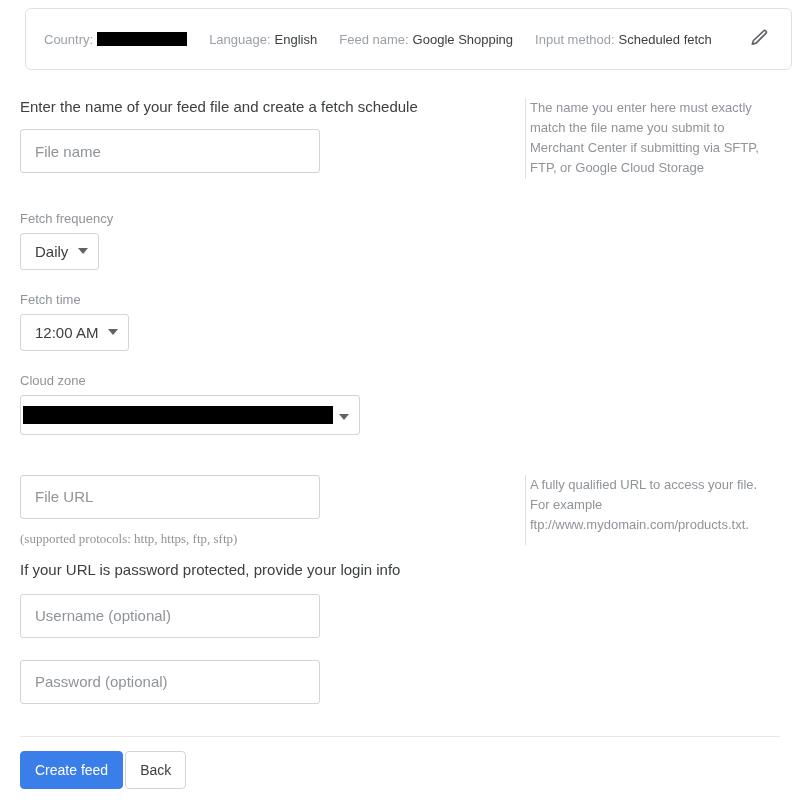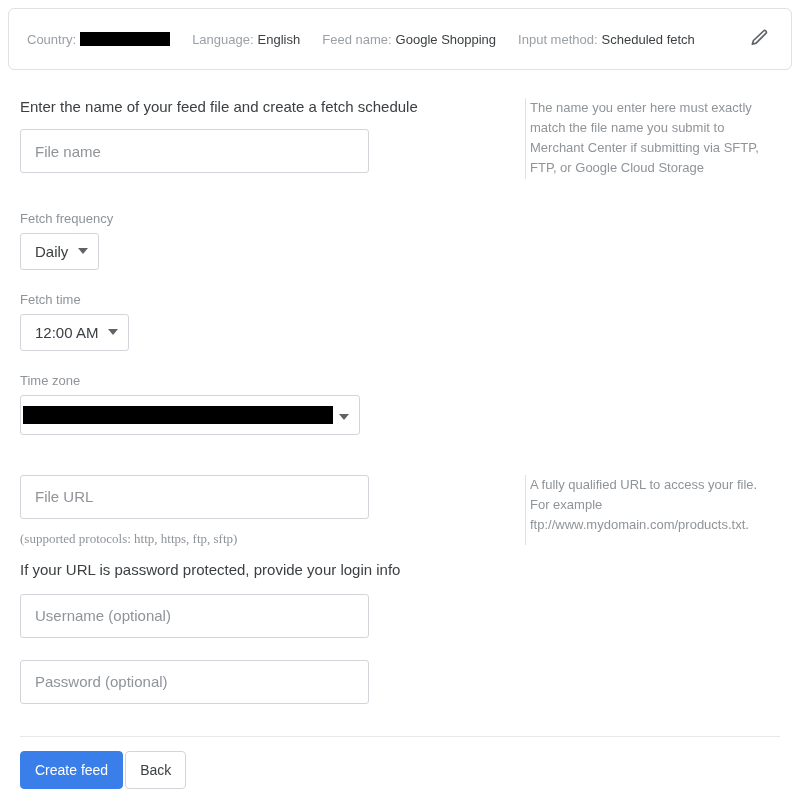--- a/index.html
+++ b/index.html
@@ -12,20 +12,21 @@
   }
   .page { width: 800px; padding: 8px 8px 12px 8px; }
   .summary-card {
     border: 1px solid #e1e1e1;
     border-radius: 6px;
     background: #ffffff;
     padding: 16px 18px;
     display: flex;
     align-items: center;
     margin-bottom: 20px;
+    margin-left: 17px;
   }
   .summary-items { display: flex; flex-wrap: wrap; gap: 22px; align-items: center; flex: 1; }
   .summary-item { display: inline-flex; align-items: center; font-size: 13px; color: #9aa0a6; white-space: nowrap; }
   .summary-item .val { color: #3c4043; margin-left: 4px; }
   .redact-country { display: inline-block; width: 90px; height: 14px; background: #000; margin-left: 4px; }
   .edit-btn { margin-left: auto; color: #5f6368; display: inline-flex; align-items: center; justify-content: center; cursor: pointer; width: 28px; height: 28px; }
   .edit-btn svg { width: 20px; height: 20px; }
 
   .form-area { padding: 8px 12px 0 12px; }
   .row { display: flex; }
@@ -39,21 +40,21 @@
     height: 44px;
     border: 1px solid #d2d5d9;
     border-radius: 3px;
     padding: 0 14px;
     font-size: 15px;
     color: #3c4043;
     background: #fff;
     outline: none;
   }
   input.text-input::placeholder { color: #8f9499; }
-  .w-300 { width: 349px; }
+  .w-300 { width: 300px; }
 
   .select {
     border: 1px solid #d2d5d9;
     border-radius: 3px;
     background: #fff;
     height: 37px;
     padding: 0 10px 0 14px;
     display: inline-flex;
     align-items: center;
     cursor: pointer;
@@ -169,21 +170,21 @@
         <span>12:00 AM</span>
         <span class="caret">
           <svg viewBox="0 0 10 6">
               <path d="M0 0 L5 6 L10 0 Z" fill="#5f6368"></path>
             </svg>
         </span>
       </div>
     </div>
 
     <div class="field-block">
-      <span class="small-label">Time zone</span>
+      <span class="small-label">Cloud zone</span>
       <div class="tz-select">
         <span class="tz-redact"></span>
         <span class="caret">
           <svg viewBox="0 0 10 6">
               <path d="M0 0 L5 6 L10 0 Z" fill="#5f6368"></path>
             </svg>
         </span>
       </div>
     </div>
 

